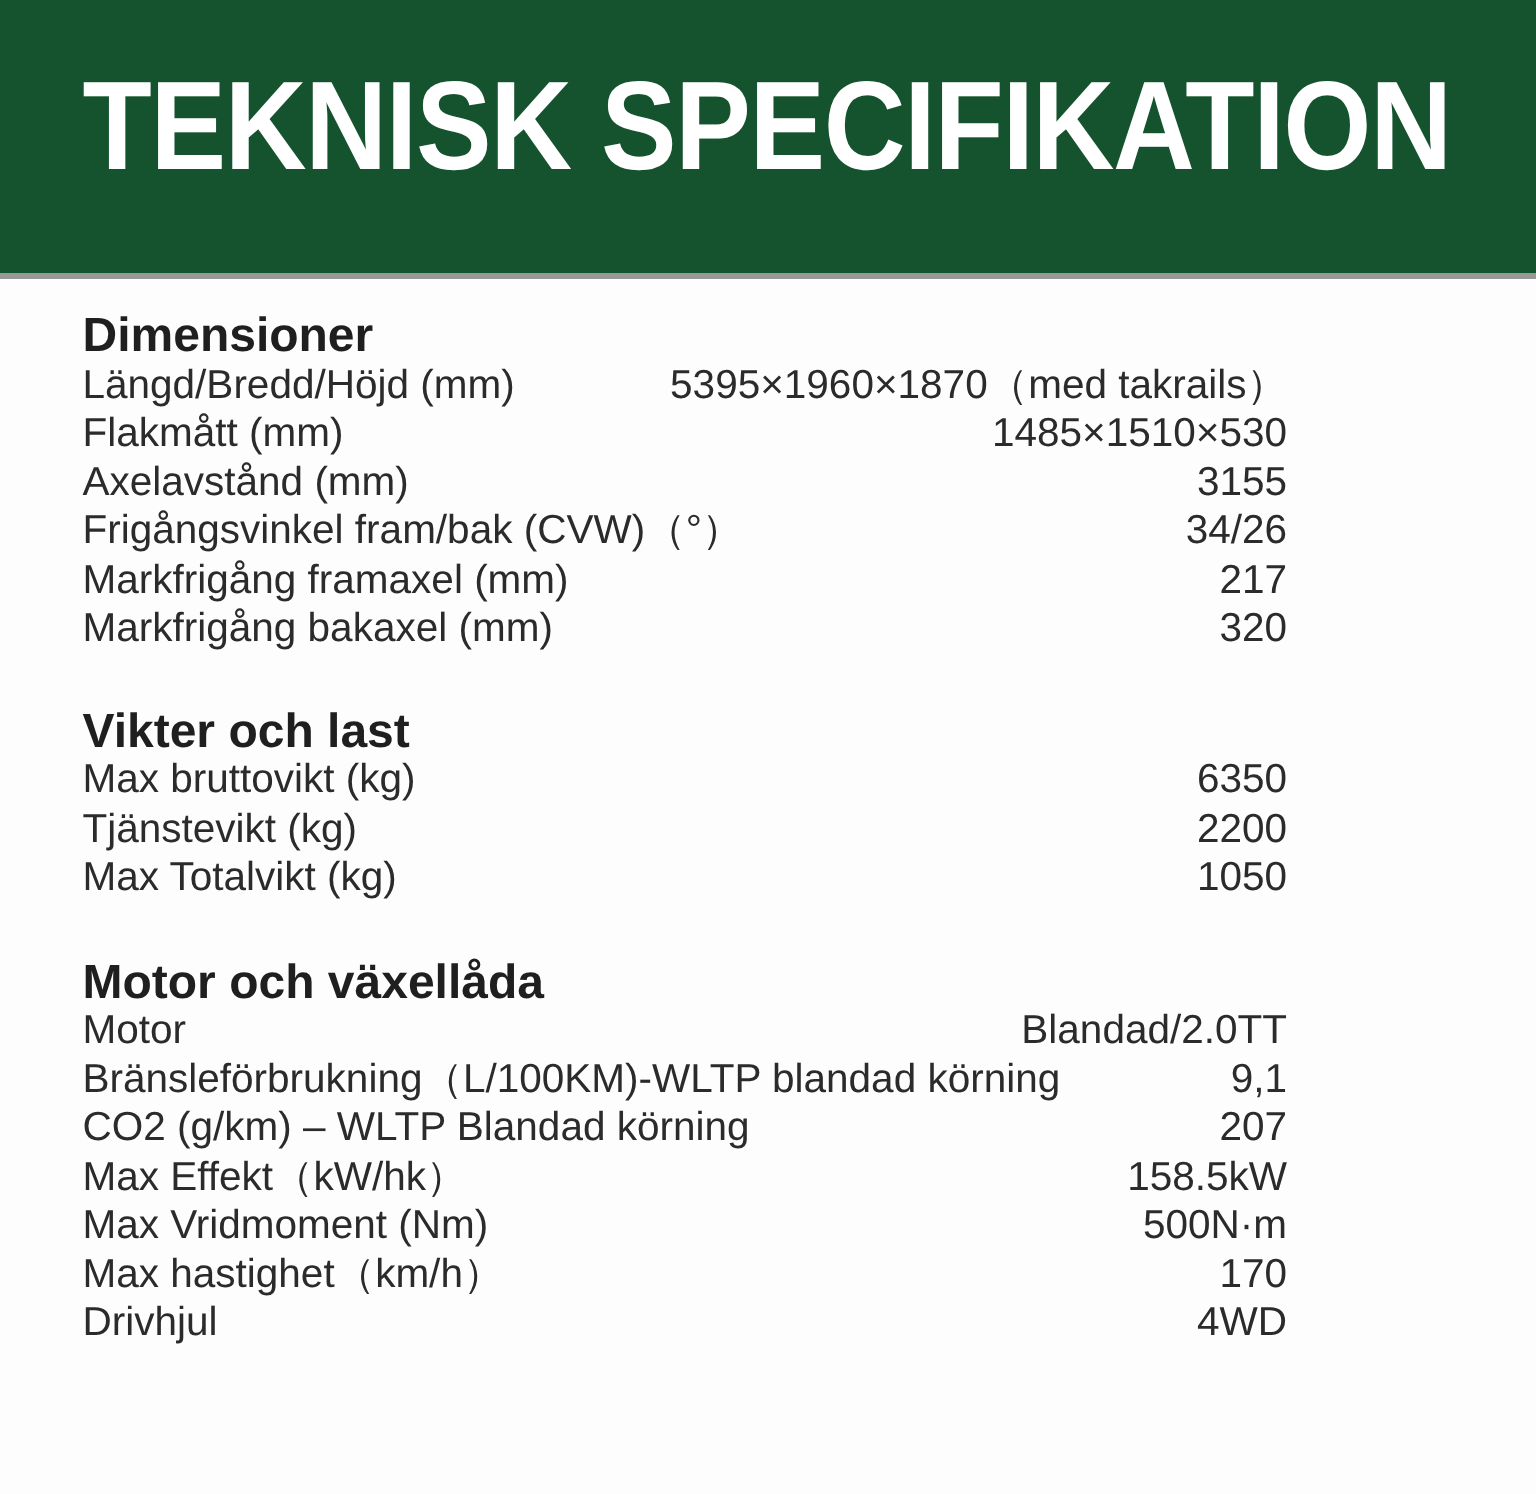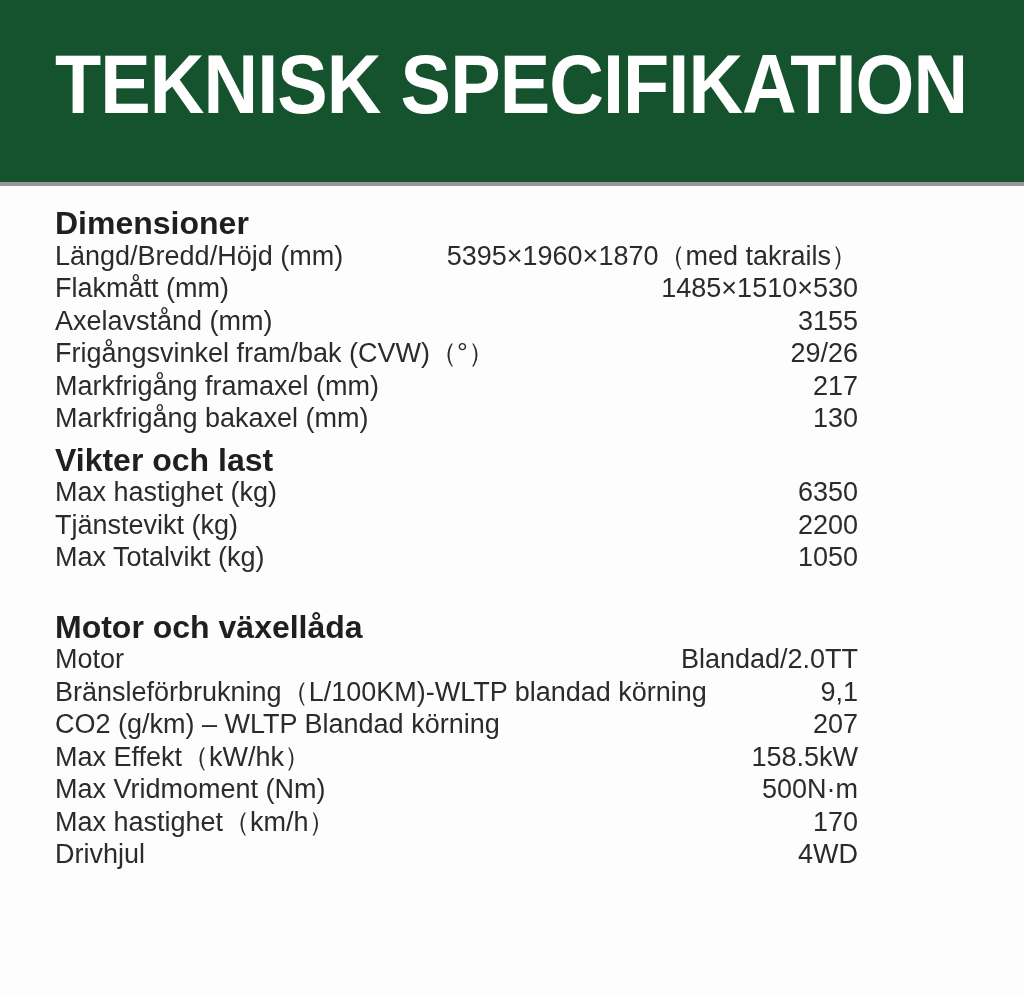--- a/index.html
+++ b/index.html
@@ -31,21 +31,21 @@
     font-weight: bold;
     letter-spacing: -1px;
     white-space: nowrap;
     line-height: 1;
   }
   .content {
     padding: 21px 166px 0 55px;
     color: #2b2b2b;
   }
   .section { margin: 0; }
-  .section:nth-of-type(2) { margin-top: 9px; }
+  .section:nth-of-type(2) { margin-top: 36px; }
   .section:nth-of-type(3) { margin-top: 37px; }
   .heading {
     margin: 0;
     font-size: 32px;
     font-weight: bold;
     color: #1f1f1f;
     line-height: 32.5px;
   }
   .row {
     display: flex;
@@ -82,35 +82,35 @@
       <div class="row">
         <span class="label">Flakmått (mm)</span>
         <span class="value">1485×1510×530</span>
       </div>
       <div class="row">
         <span class="label">Axelavstånd (mm)</span>
         <span class="value">3155</span>
       </div>
       <div class="row">
         <span class="label">Frigångsvinkel fram/bak (CVW)（°）</span>
-        <span class="value">29/26</span>
+        <span class="value">34/26</span>
       </div>
       <div class="row">
         <span class="label">Markfrigång framaxel (mm)</span>
         <span class="value">217</span>
       </div>
       <div class="row">
         <span class="label">Markfrigång bakaxel (mm)</span>
-        <span class="value">130</span>
+        <span class="value">320</span>
       </div>
     </section>
     <section class="section">
       <h2 class="heading">Vikter och last</h2>
       <div class="row">
-        <span class="label">Max hastighet (kg)</span>
+        <span class="label">Max bruttovikt (kg)</span>
         <span class="value">6350</span>
       </div>
       <div class="row">
         <span class="label">Tjänstevikt (kg)</span>
         <span class="value">2200</span>
       </div>
       <div class="row">
         <span class="label">Max Totalvikt (kg)</span>
         <span class="value">1050</span>
       </div>

